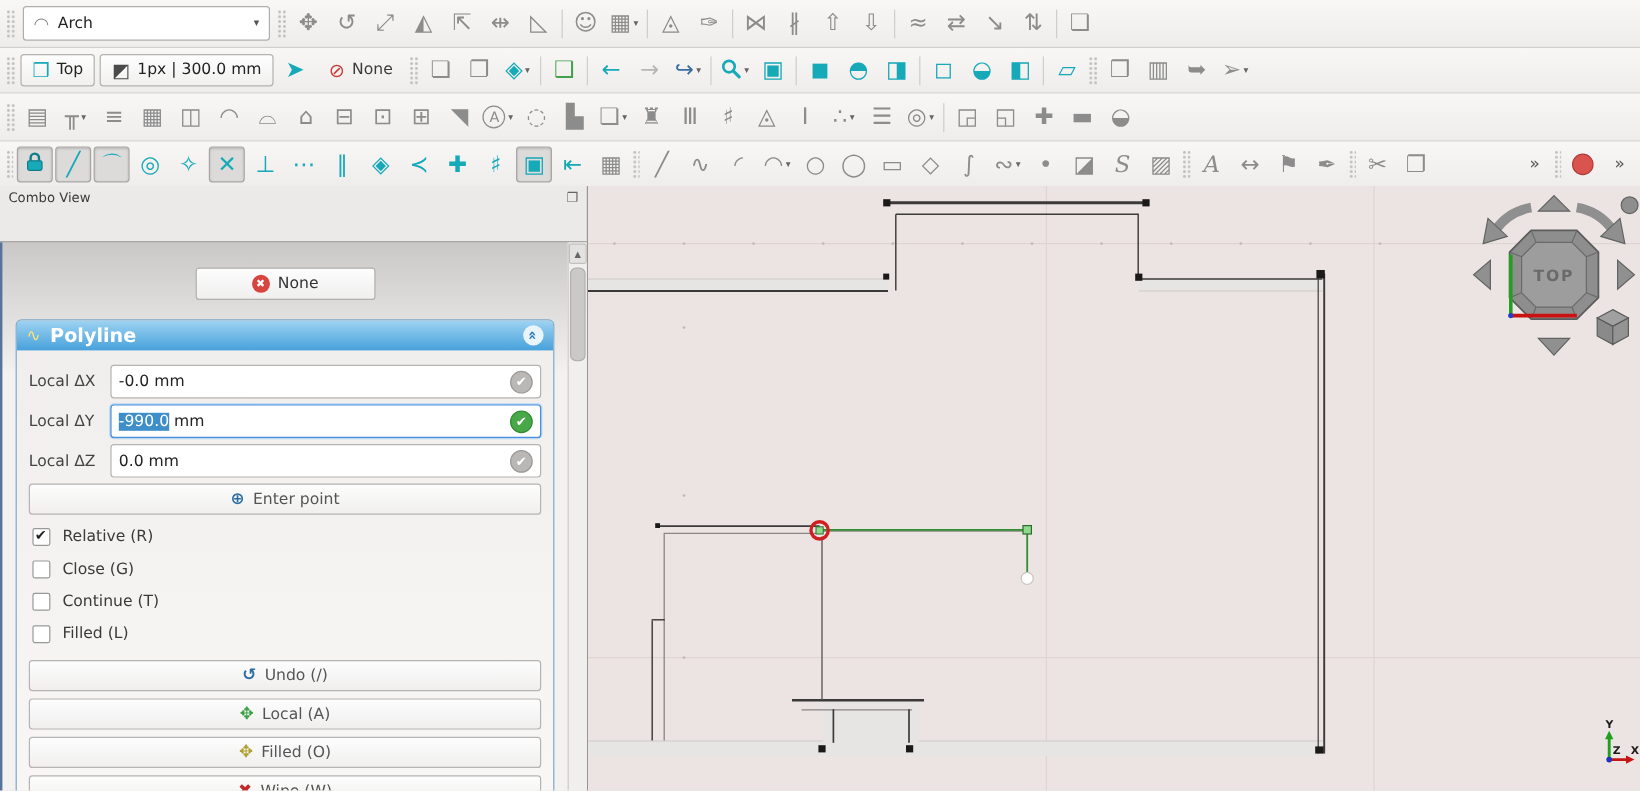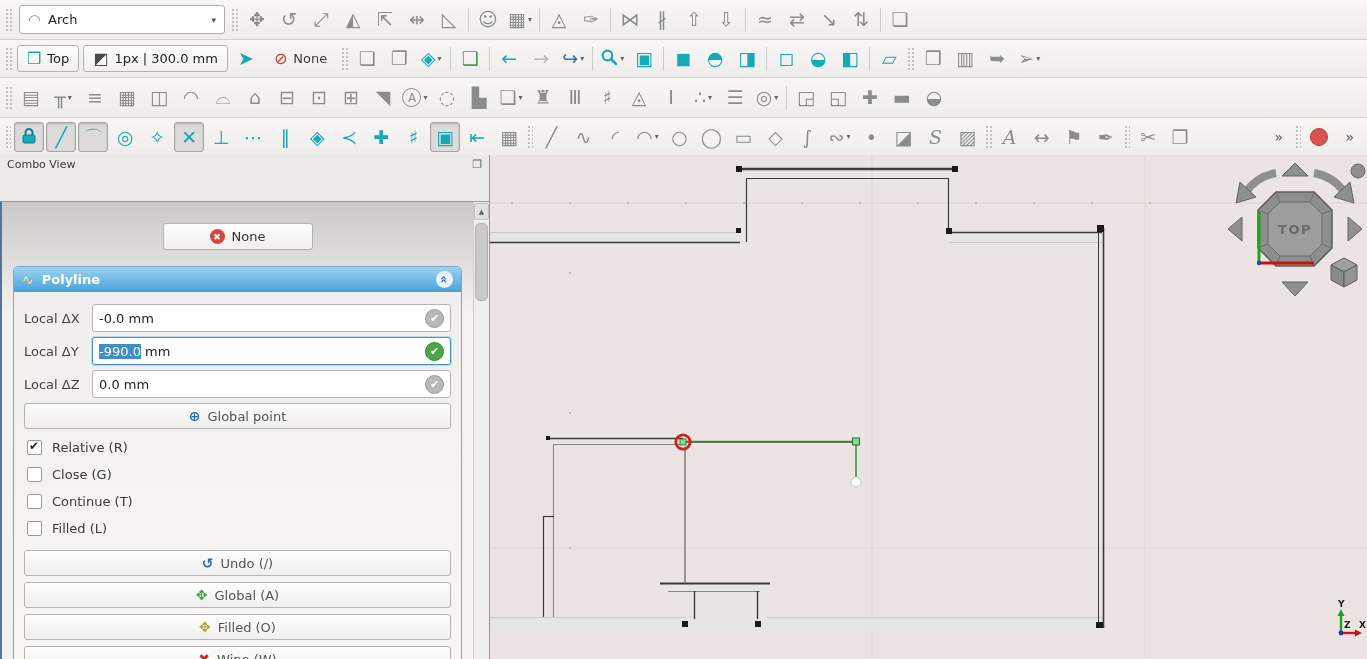--- a/index.html
+++ b/index.html
@@ -59,21 +59,21 @@
              width:150px;height:27px;border:1px solid #b4b2b0;border-radius:3px;
              background:linear-gradient(#fdfdfd,#f0efee);font-size:13px;color:#333;font-family:inherit;}
   .x-circle{display:inline-flex;width:15px;height:15px;border-radius:50%;background:#d8453e;color:#fff;
             font-size:9px;align-items:center;justify-content:center;}
 
   .poly-box{margin:16px 6px 0 6px;border:1px solid #7fa8c8;border-radius:5px 5px 0 0;overflow:hidden;
             height:400px;background:linear-gradient(#efeeed,#f8f7f6);}
   .poly-header{height:25px;background:linear-gradient(#9ed3f2,#47a1db);display:flex;align-items:center;
                padding:0 8px;gap:8px;}
   .poly-icon{color:#ffe07a;font-size:14px;}
-  .poly-title{color:#fff;font-weight:bold;font-size:13px;flex:1;}
+  .poly-title{color:#fff;font-weight:bold;font-size:16px;flex:1;}
   .collapse{width:17px;height:17px;border-radius:50%;background:#eaf4fb;color:#2277bb;display:flex;
             align-items:center;justify-content:center;font-size:12px;font-weight:bold;transform:rotate(90deg);}
   .poly-body{padding:12px 10px 0 10px;}
   .field-row{display:flex;align-items:center;margin-bottom:5px;gap:8px;}
   .field-row label{width:60px;font-size:13px;color:#444;}
   .input{flex:1;height:28px;border:1px solid #b6b4b2;border-radius:3px;background:#fff;display:flex;
          align-items:center;padding:0 6px;font-size:13px;color:#222;box-sizing:border-box;}
   .input.focused{border:1px solid #4a90d9;box-shadow:0 0 0 1px #b9d6f2;}
   .sel{background:#3d8ec9;color:#fff;}
   .chk{margin-left:auto;width:19px;height:19px;border-radius:50%;color:#fff;font-size:11px;display:flex;
@@ -540,21 +540,21 @@
             <div class="field-row">
               <label>Local ΔZ</label>
               <div class="input">
                 <span class="val">0.0 mm</span>
                 <span class="chk gray">✔</span>
               </div>
             </div>
 
             <button class="wide-btn enter-point">
               <span class="bicon enter-icon">⊕</span>
-              <span>Global point</span>
+              <span>Enter point</span>
             </button>
 
             <div class="cb-row">
               <span class="cb checked"></span>
               <span>Relative (R)</span>
             </div>
             <div class="cb-row">
               <span class="cb"></span>
               <span>Close (G)</span>
             </div>
@@ -567,21 +567,21 @@
               <span>Filled (L)</span>
             </div>
 
             <div class="act-group">
               <button class="wide-btn">
                 <span class="bicon undo-icon">↺</span>
                 <span>Undo (/)</span>
               </button>
               <button class="wide-btn">
                 <span class="bicon finish-icon">✥</span>
-                <span>Global (A)</span>
+                <span>Local (A)</span>
               </button>
               <button class="wide-btn">
                 <span class="bicon close-icon2">✥</span>
                 <span>Filled (O)</span>
               </button>
               <button class="wide-btn">
                 <span class="bicon wipe-icon">✖</span>
                 <span>Wipe (W)</span>
               </button>
 

